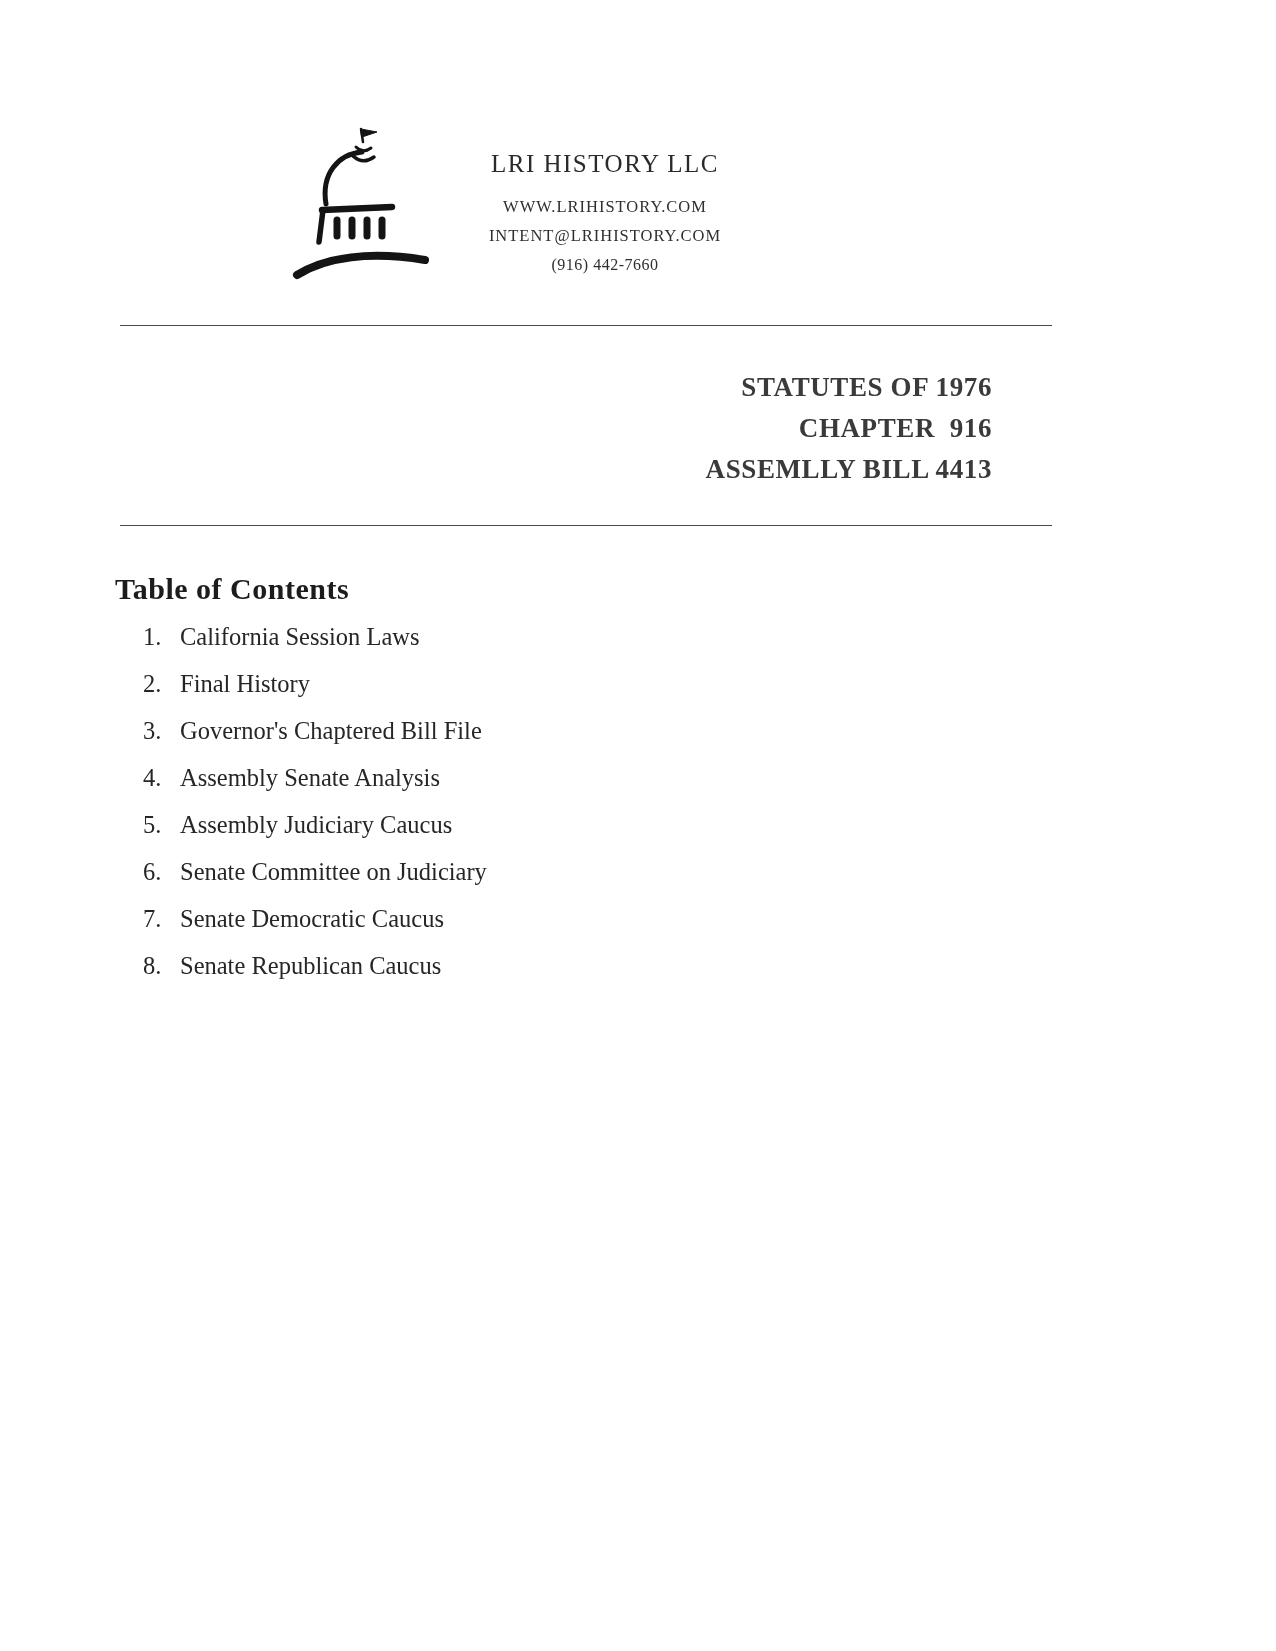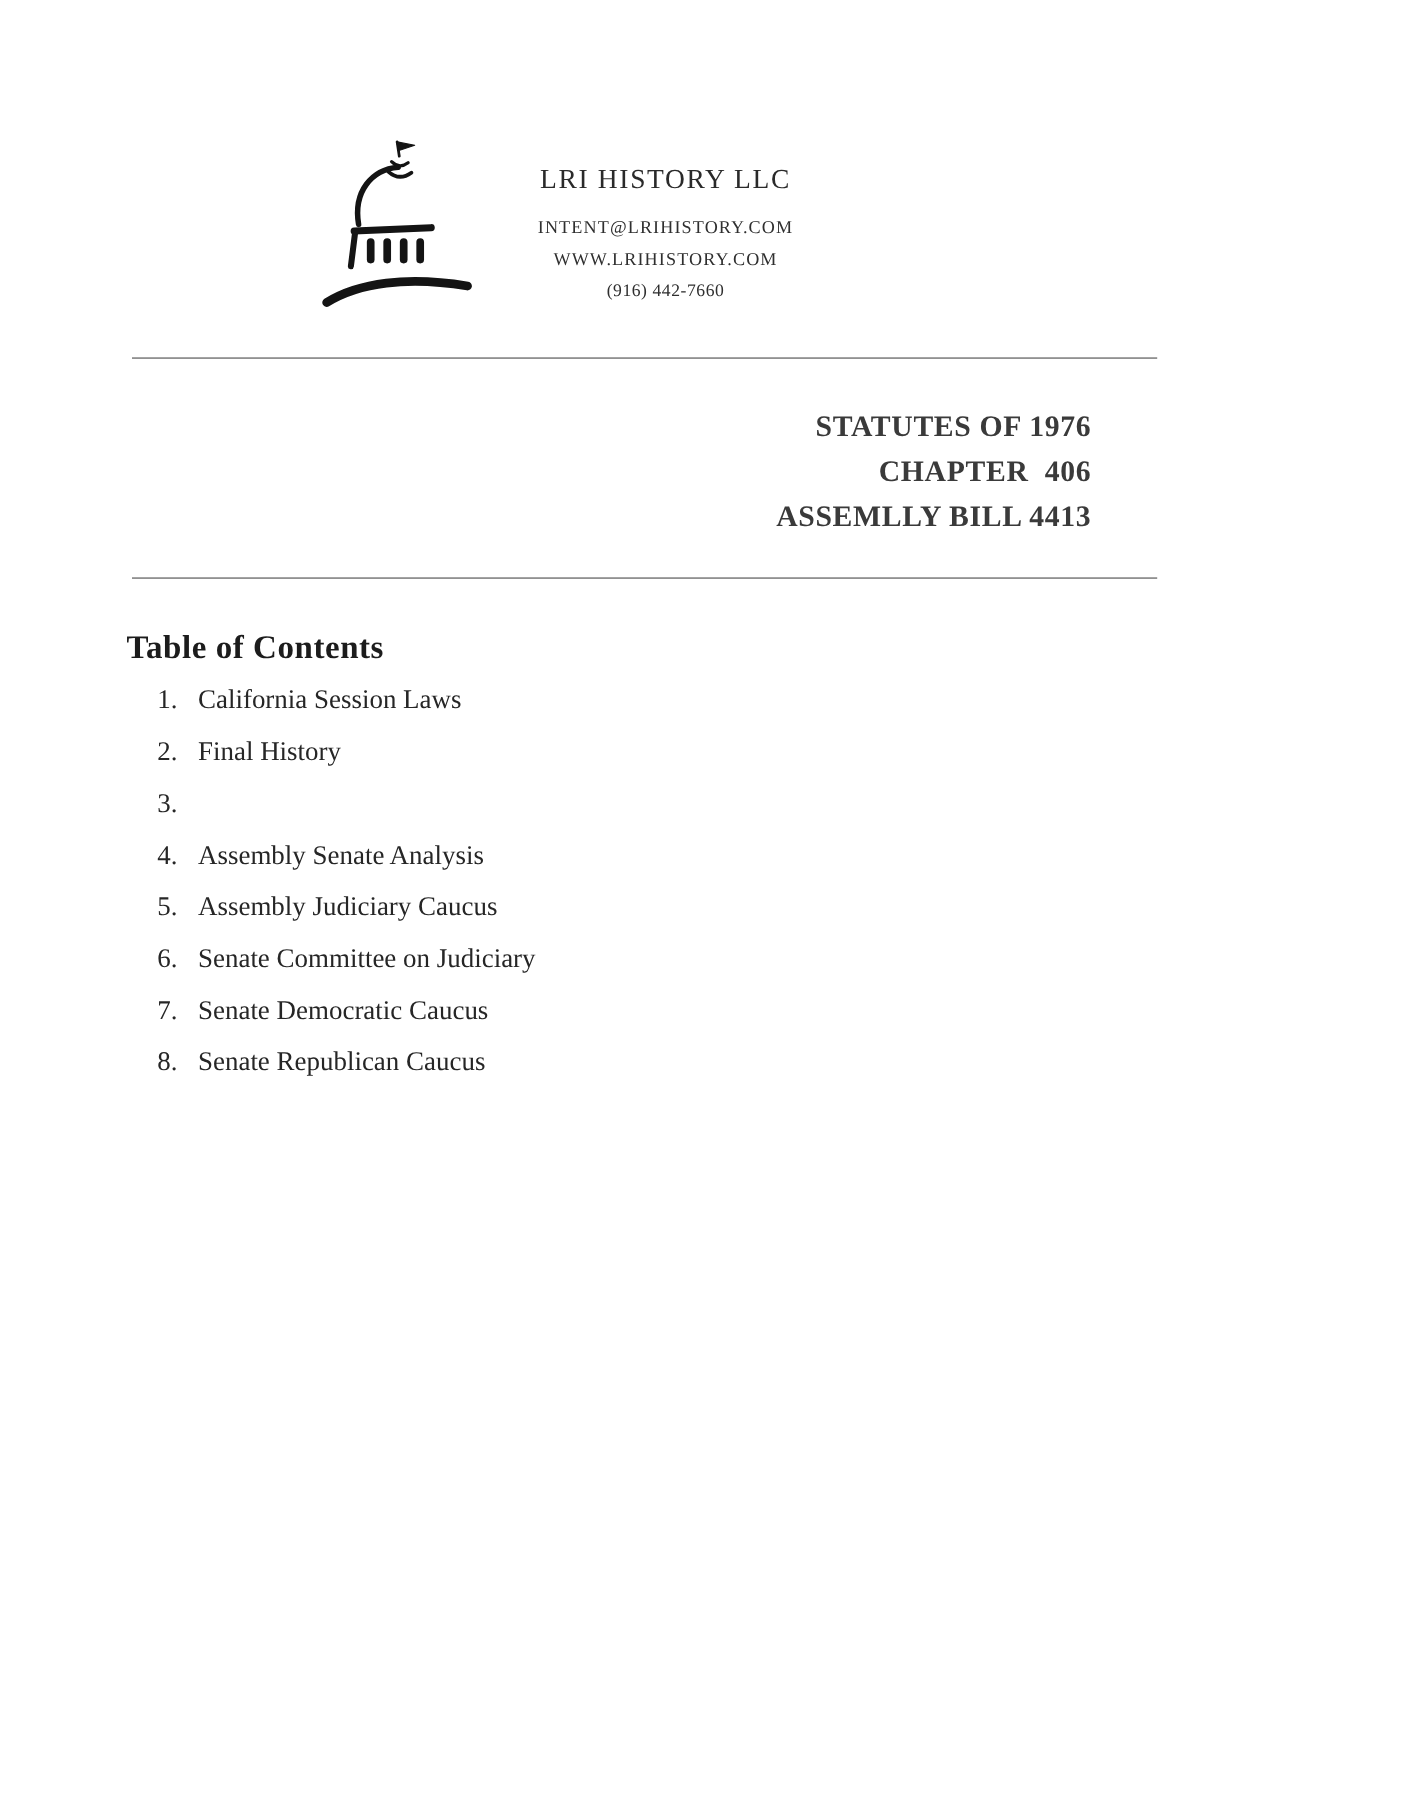--- a/index.html
+++ b/index.html
@@ -137,48 +137,49 @@
       <path d="M60,94 L60,110" stroke-width="7"></path>
       <path d="M75,94 L75,110" stroke-width="7"></path>
       <path d="M90,94 L90,110" stroke-width="7"></path>
 
       <path d="M5,149 C34,131 78,125 133,134" stroke-width="8"></path>
     </svg>
   </div>
 
   <div class="company-block">
     <div class="company-name">LRI HISTORY LLC</div>
+    <div class="company-contact">WWW.LRIHISTORY.COM</div>
     <div class="company-contact">INTENT@LRIHISTORY.COM</div>
-    <div class="company-contact">WWW.LRIHISTORY.COM</div>
     <div class="company-phone">(916) 442-7660</div>
   </div>
 
   <hr class="rule rule-top">
 
   <div class="statutes-block">
     <div class="statutes-line">STATUTES OF 1976</div>
-    <div class="statutes-line">CHAPTER  406</div>
+    <div class="statutes-line">CHAPTER  916</div>
     <div class="statutes-line">ASSEMLLY BILL 4413</div>
   </div>
 
   <hr class="rule rule-bottom">
 
   <div class="toc-title">Table of Contents</div>
 
   <div class="toc-list">
     <div class="toc-item">
       <span class="toc-num">1.</span>
       <span class="toc-label">California Session Laws</span>
     </div>
     <div class="toc-item">
       <span class="toc-num">2.</span>
       <span class="toc-label">Final History</span>
     </div>
     <div class="toc-item">
       <span class="toc-num">3.</span>
+      <span class="toc-label">Governor's Chaptered Bill File</span>
     </div>
     <div class="toc-item">
       <span class="toc-num">4.</span>
       <span class="toc-label">Assembly Senate Analysis</span>
     </div>
     <div class="toc-item">
       <span class="toc-num">5.</span>
       <span class="toc-label">Assembly Judiciary Caucus</span>
     </div>
     <div class="toc-item">

